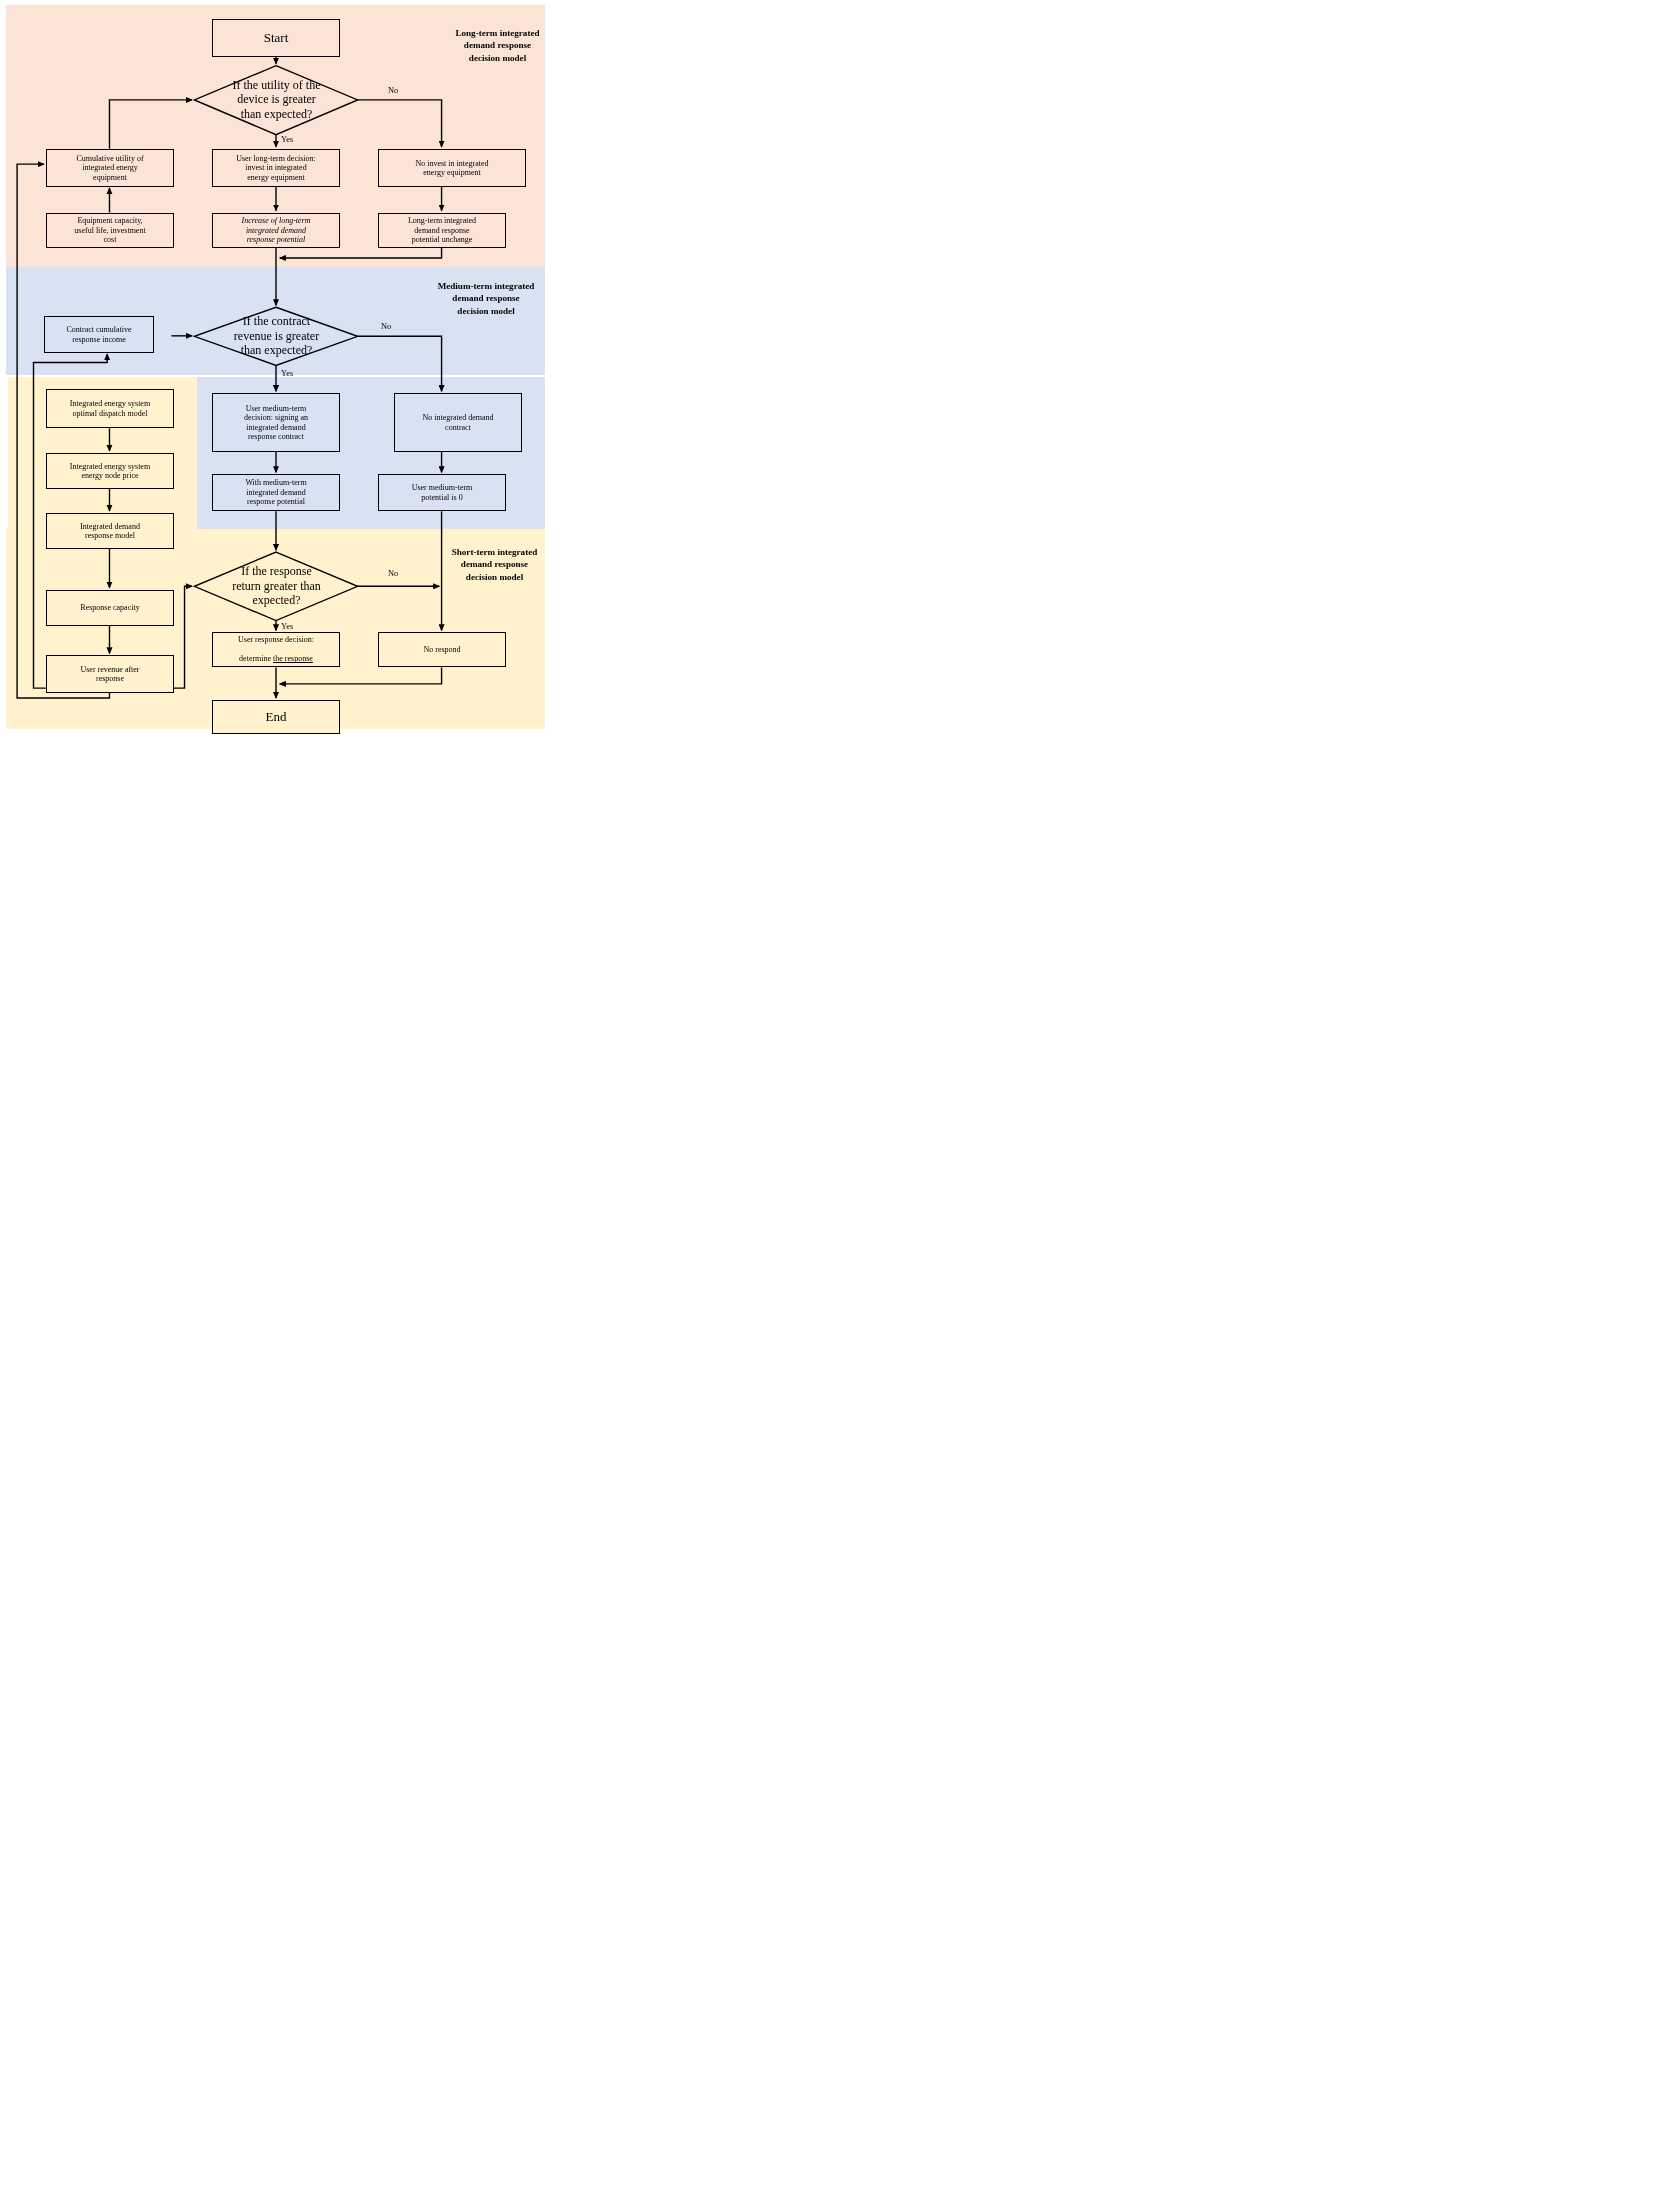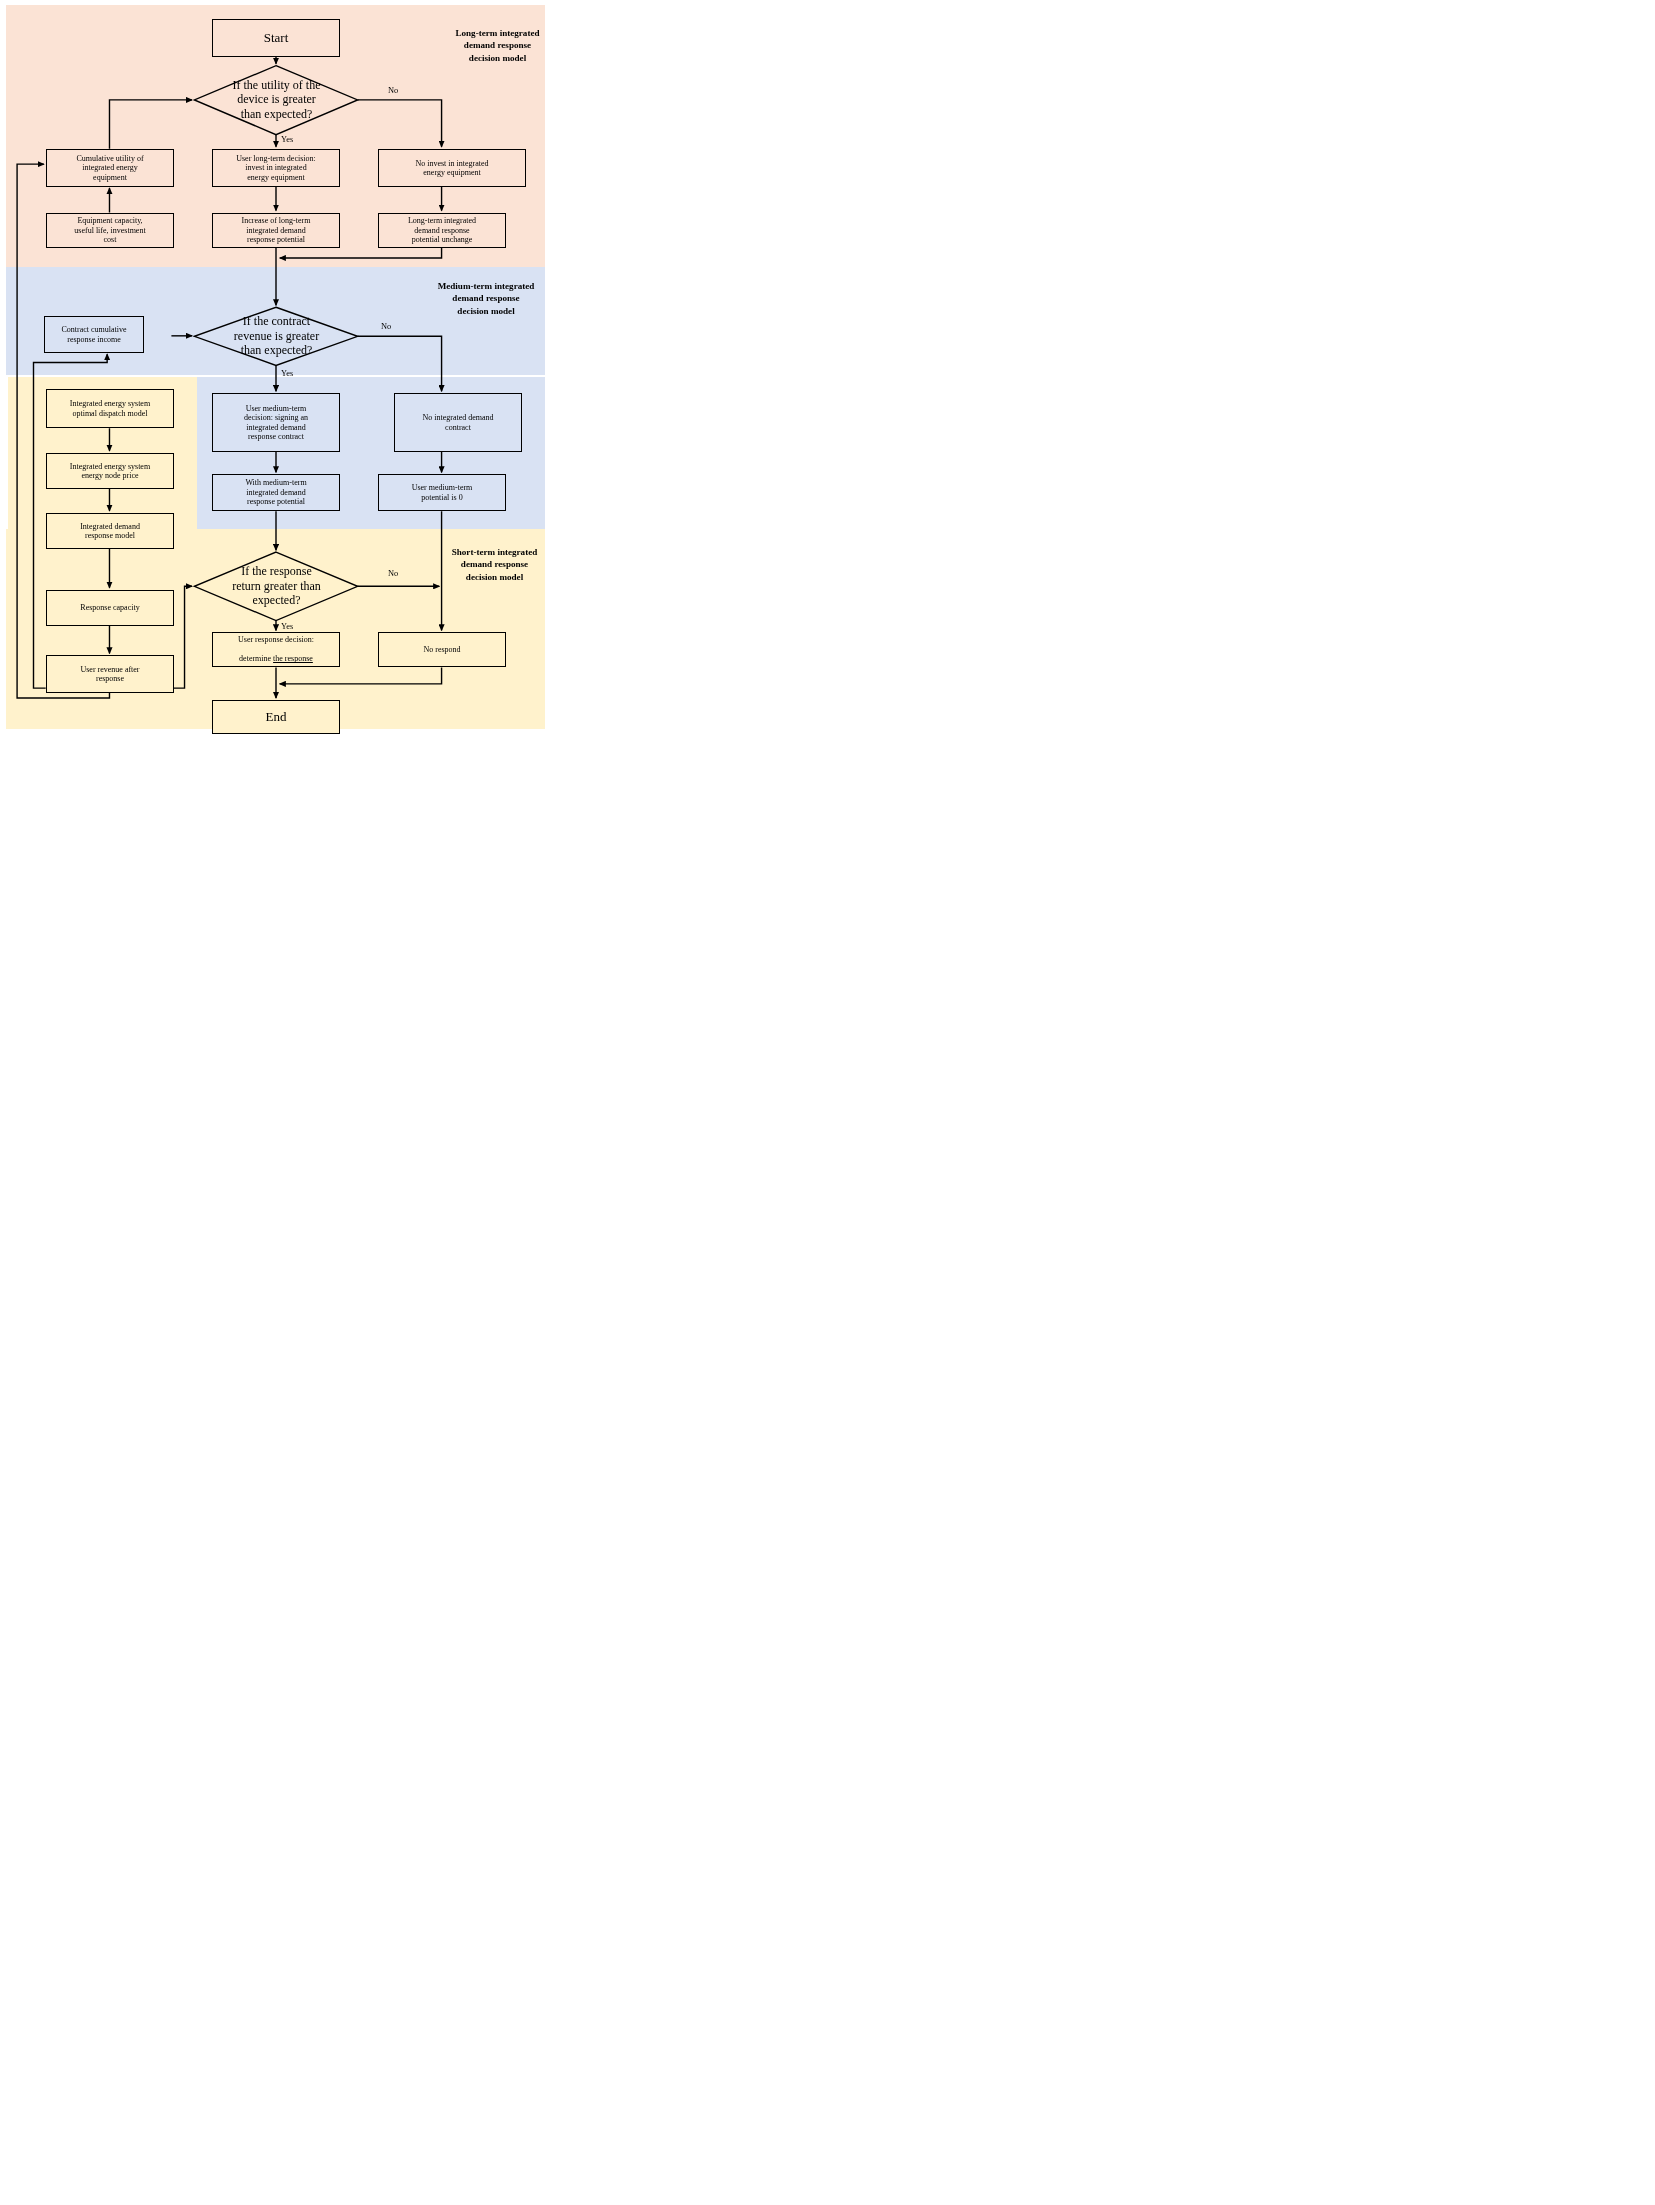--- a/index.html
+++ b/index.html
@@ -96,28 +96,28 @@
 equipment</div>
   <div class="box peach" style="left:212px;top:149px;width:128px;height:38px;">User long-term decision:
 invest in integrated
 energy equipment</div>
   <div class="box peach" style="left:378px;top:149px;width:148px;height:38px;">No invest in integrated
 energy equipment</div>
 
   <div class="box peach" style="left:46px;top:213px;width:128px;height:35px;">Equipment capacity,
 useful life, investment
 cost</div>
-  <div class="box peach" style="left:212px;top:213px;width:128px;height:35px;">Increase of long-term
+  <div class="box peach" style="left:212px;top:213px;width:128px;height:35px;font-style:italic;">Increase of long-term
 integrated demand
 response potential</div>
   <div class="box peach" style="left:378px;top:213px;width:128px;height:35px;">Long-term integrated
 demand response
 potential unchange</div>
 
-  <div class="box blue" style="left:44px;top:316px;width:100px;height:37px;">Contract cumulative
+  <div class="box blue" style="left:44px;top:316px;width:110px;height:37px;">Contract cumulative
 response income</div>
 
   <div class="box blue" style="left:212px;top:393px;width:128px;height:59px;">User medium-term
 decision: signing an
 integrated demand
 response contract</div>
   <div class="box blue" style="left:378px;top:393px;width:128px;height:59px;margin-left:16px;">No integrated demand
 contract</div>
   <div class="box blue" style="left:212px;top:474px;width:128px;height:37px;">With medium-term
 integrated demand

